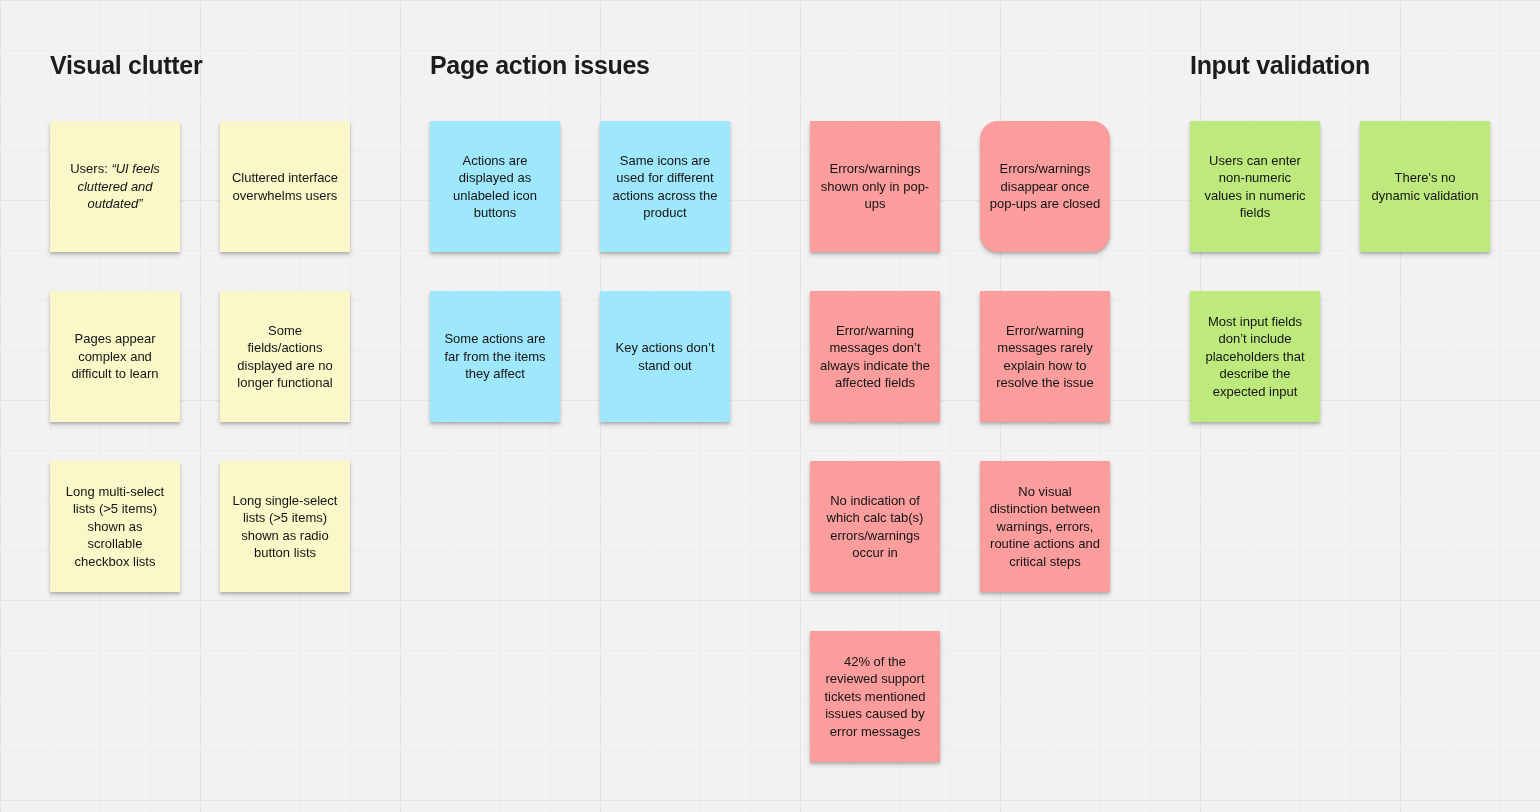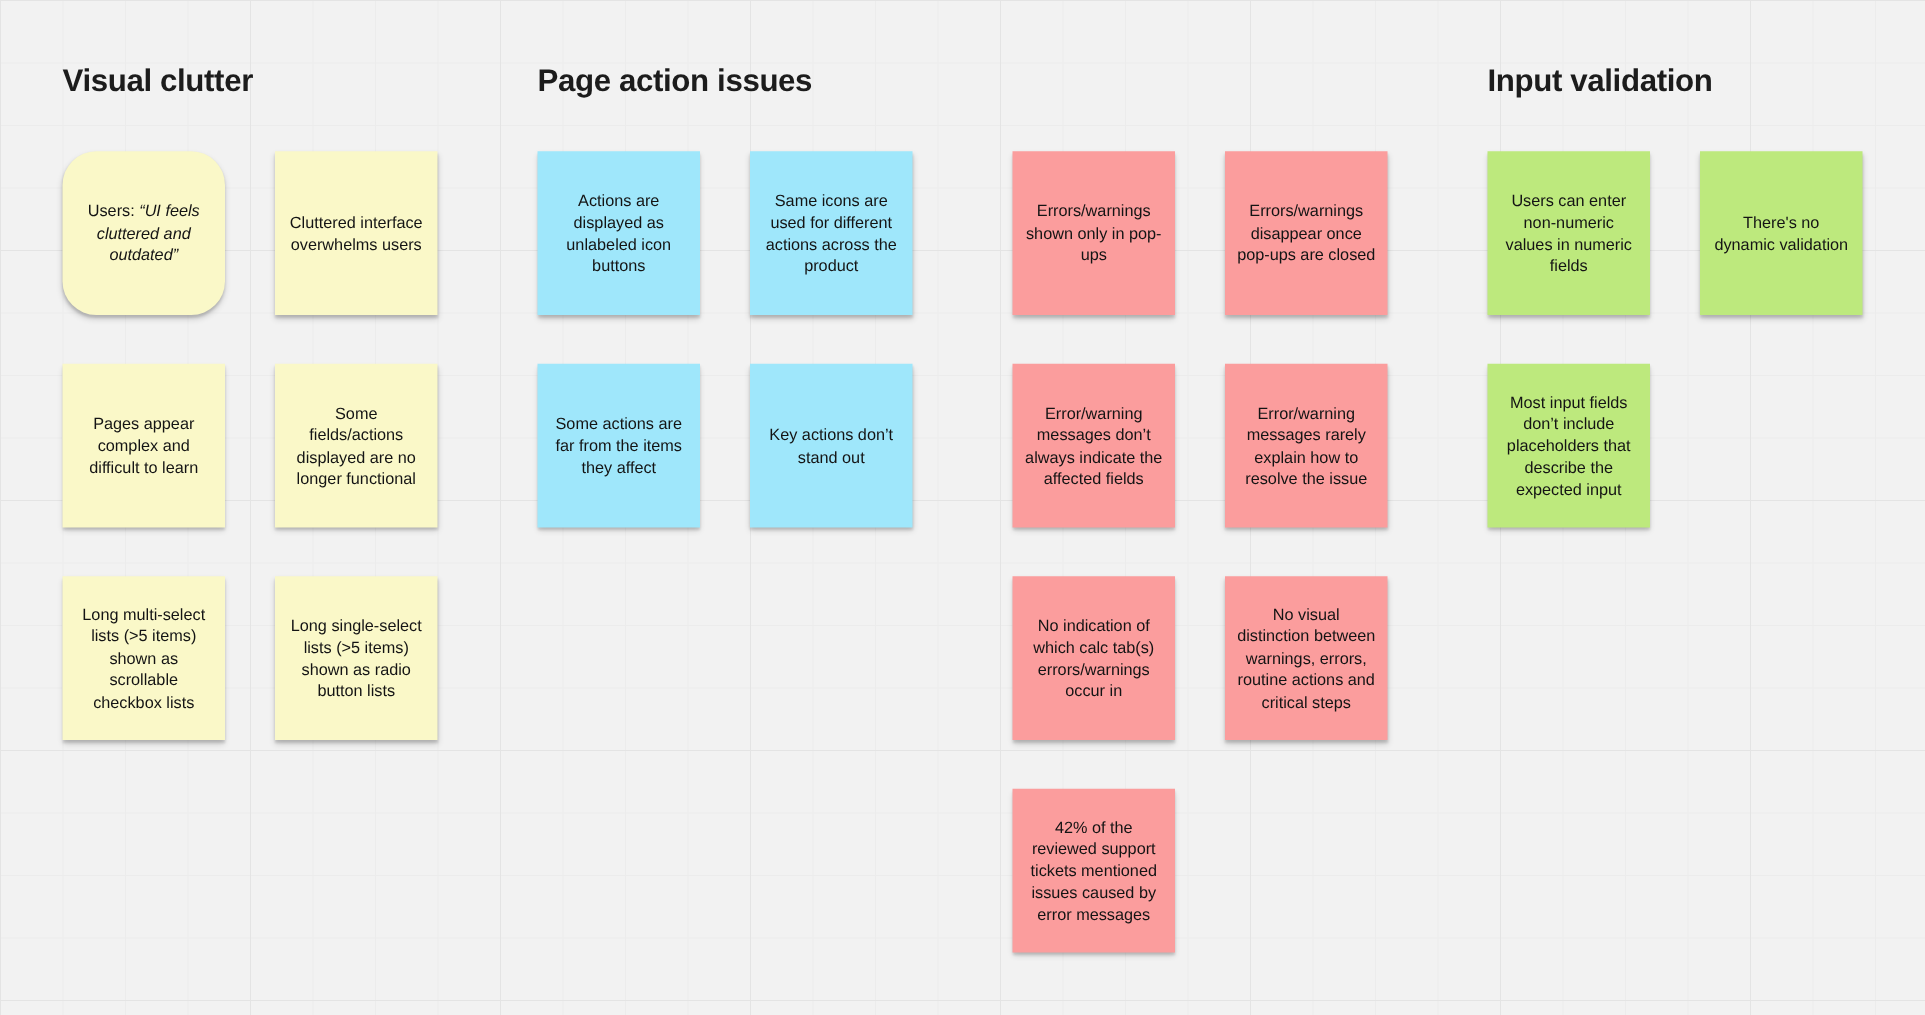--- a/index.html
+++ b/index.html
@@ -79,21 +79,21 @@
   }
 </style>
 </head>
 <body>
 
 <div class="board" style="background-color: rgb(242, 242, 242);">
 
   <section class="category" id="cat-0">
     <h2 class="category-title">Visual clutter</h2>
     <div class="notes-grid">
-        <div class="sticky-note" style="background-color: rgb(250, 248, 200); border-radius: 27px;">
+        <div class="sticky-note" style="background-color: rgb(250, 248, 200);">
           <div class="note-text"><span>Users: </span><span class="italic">“UI feels cluttered and outdated”</span></div>
         </div>
         <div class="sticky-note" style="background-color: rgb(250, 248, 200);">
           <div class="note-text"><span>Cluttered interface overwhelms users</span></div>
         </div>
         <div class="sticky-note" style="background-color: rgb(250, 248, 200);">
           <div class="note-text"><span>Pages appear complex and difficult to learn</span></div>
         </div>
         <div class="sticky-note" style="background-color: rgb(250, 248, 200);">
           <div class="note-text"><span>Some fields/actions displayed are no longer functional</span></div>
@@ -123,21 +123,21 @@
           <div class="note-text"><span>Key actions don’t stand out</span></div>
         </div>
       </div>
   </section>
 
   <section class="category" id="cat-2">
     <div class="notes-grid">
         <div class="sticky-note" style="background-color: rgb(251, 157, 157);">
           <div class="note-text"><span>Errors/warnings shown only in pop-ups</span></div>
         </div>
-        <div class="sticky-note" style="background-color: rgb(251, 157, 157);">
+        <div class="sticky-note" style="background-color: rgb(251, 157, 157); border-radius: 18px;">
           <div class="note-text"><span>Errors/warnings disappear once pop-ups are closed</span></div>
         </div>
         <div class="sticky-note" style="background-color: rgb(251, 157, 157);">
           <div class="note-text"><span>Error/warning messages don’t always indicate the affected fields</span></div>
         </div>
         <div class="sticky-note" style="background-color: rgb(251, 157, 157);">
           <div class="note-text"><span>Error/warning messages rarely explain how to resolve the issue</span></div>
         </div>
         <div class="sticky-note" style="background-color: rgb(251, 157, 157);">
           <div class="note-text"><span>No indication of which calc tab(s) errors/warnings occur in</span></div>

